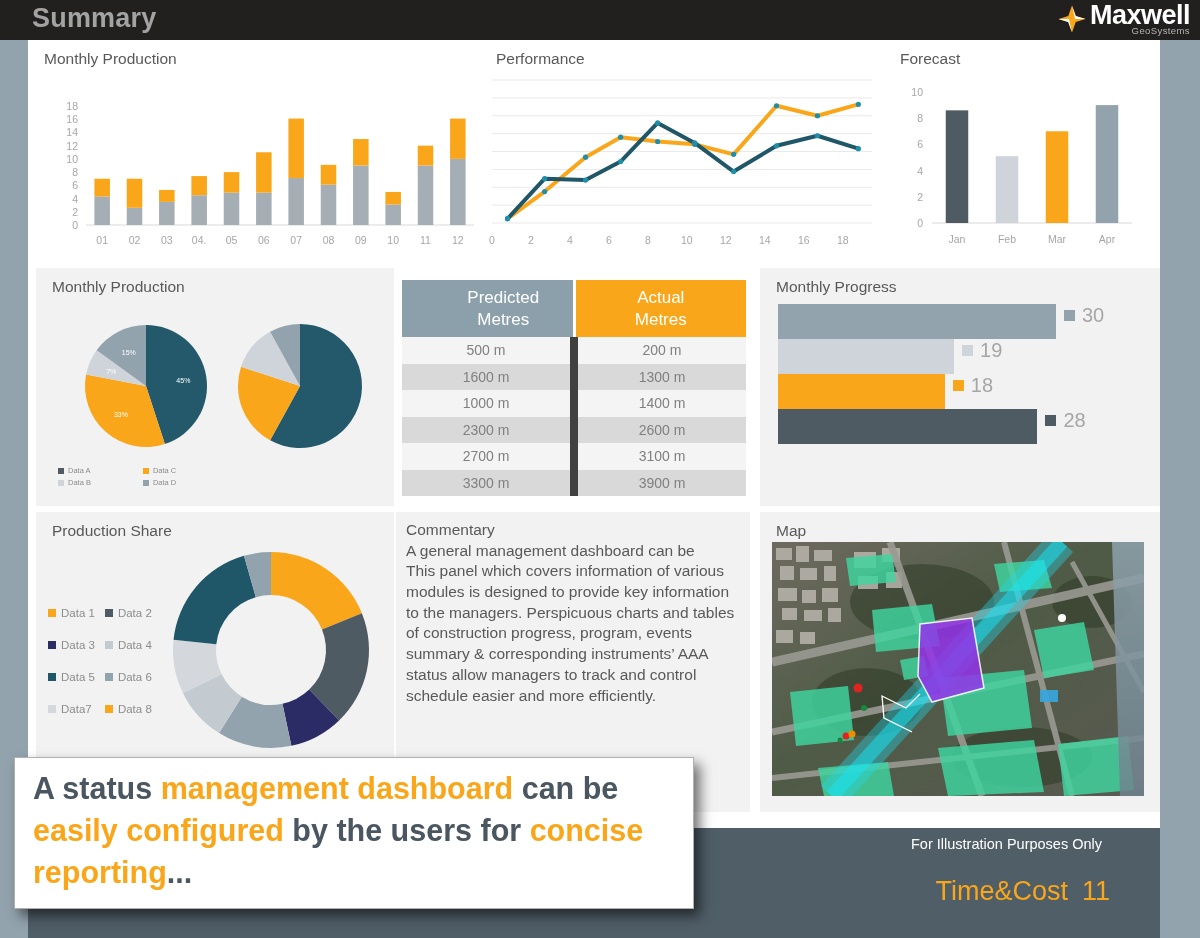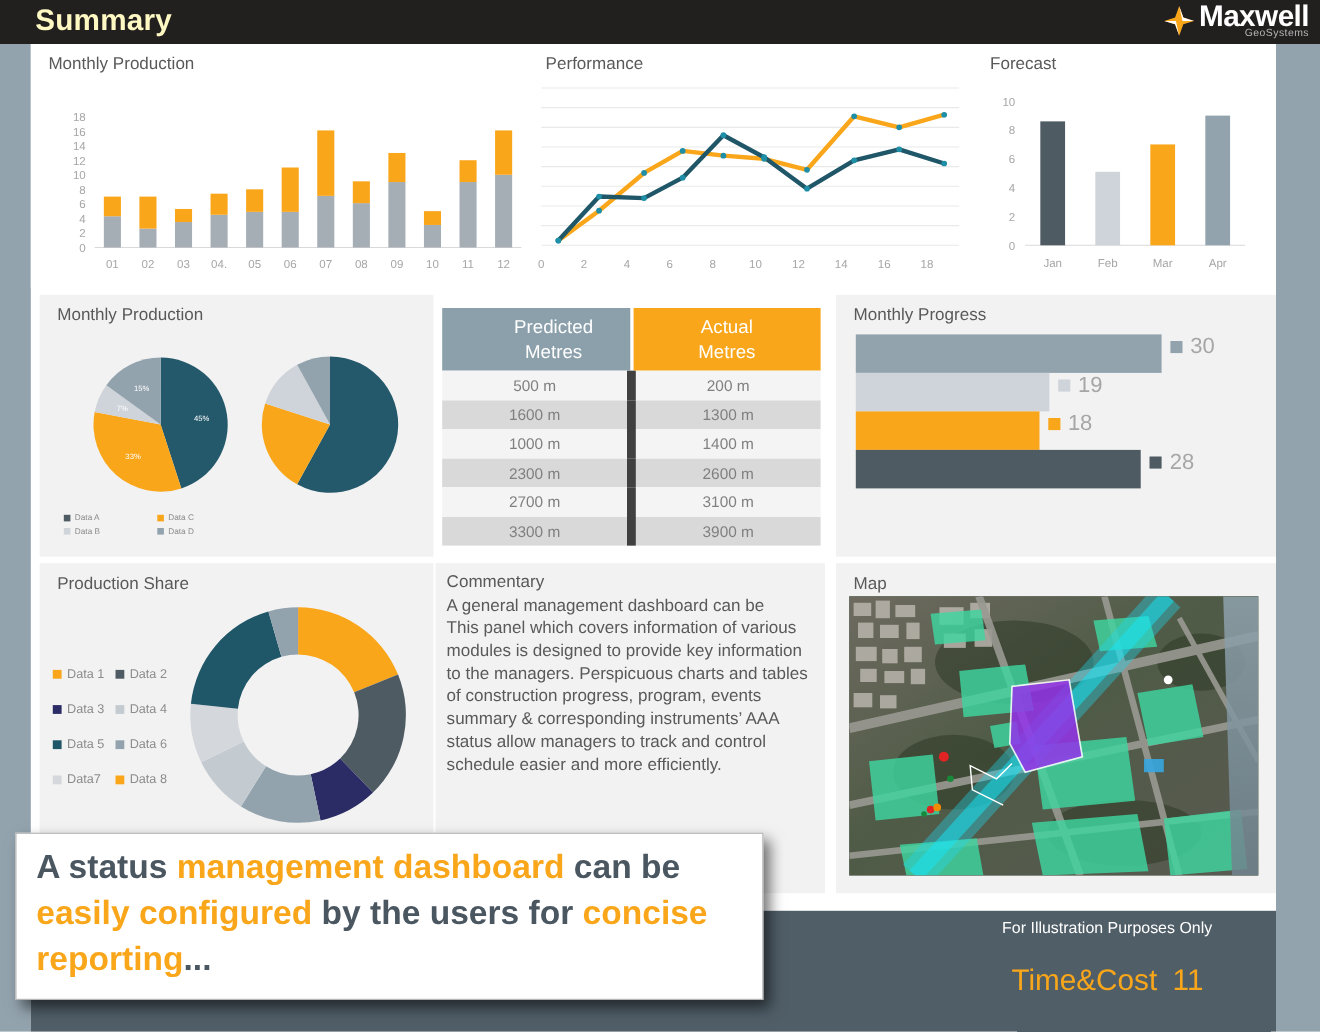--- a/index.html
+++ b/index.html
@@ -11,21 +11,21 @@
   }
   .slide { position: relative; width: 1200px; height: 938px; background: #fff; }
 
   
   .header {
     position: absolute; left: 0; top: 0; width: 1200px; height: 40px;
     background: #221f1f;
   }
   .header-title {
     position: absolute; left: 32px; top: 3px;
-    font-size: 27px; font-weight: bold; color: #fef9c3;
+    font-size: 27px; font-weight: bold; color: #a3a3a3;
     letter-spacing: 0.2px;
   }
   .logo { position: absolute; right: 10px; top: 2px; height: 36px; display: flex; align-items: flex-start; }
   .logo-star { width: 30px; height: 30px; margin-top: 2px; }
   .logo-text-wrap { margin-left: 3px; line-height: 1; }
   .logo-word { font-size: 27px; font-weight: bold; color: #fff; letter-spacing: -0.5px; }
   .logo-sub { font-size: 9.5px; color: #b6b6b6; text-align: right; margin-top: -3px; letter-spacing: 0.4px; }
 
   
   .rail-left  { position: absolute; left: 0;    top: 40px; width: 28px; height: 898px; background: #93a3ae; }
@@ -113,21 +113,21 @@
   
   .footer {
     position: absolute; left: 28px; top: 828px; width: 1132px; height: 110px;
     background: #505e68;
   }
   .footer-note {
     position: absolute; right: 58px; top: 8px;
     font-size: 14.5px; color: #ffffff;
   }
   .footer-brand {
-    position: absolute; right: 66px; top: 48px;
+    position: absolute; right: 50px; top: 48px;
     font-size: 27px; color: #f9a61a;
   }
   .footer-page { margin-left: 14px; }
 
   
   .callout {
     position: absolute; left: 14px; top: 757px; width: 680px; height: 152px;
     background: #ffffff; border: 1px solid #b0b0b0;
     box-shadow: 6px 7px 12px rgba(0,0,0,0.55);
   }

